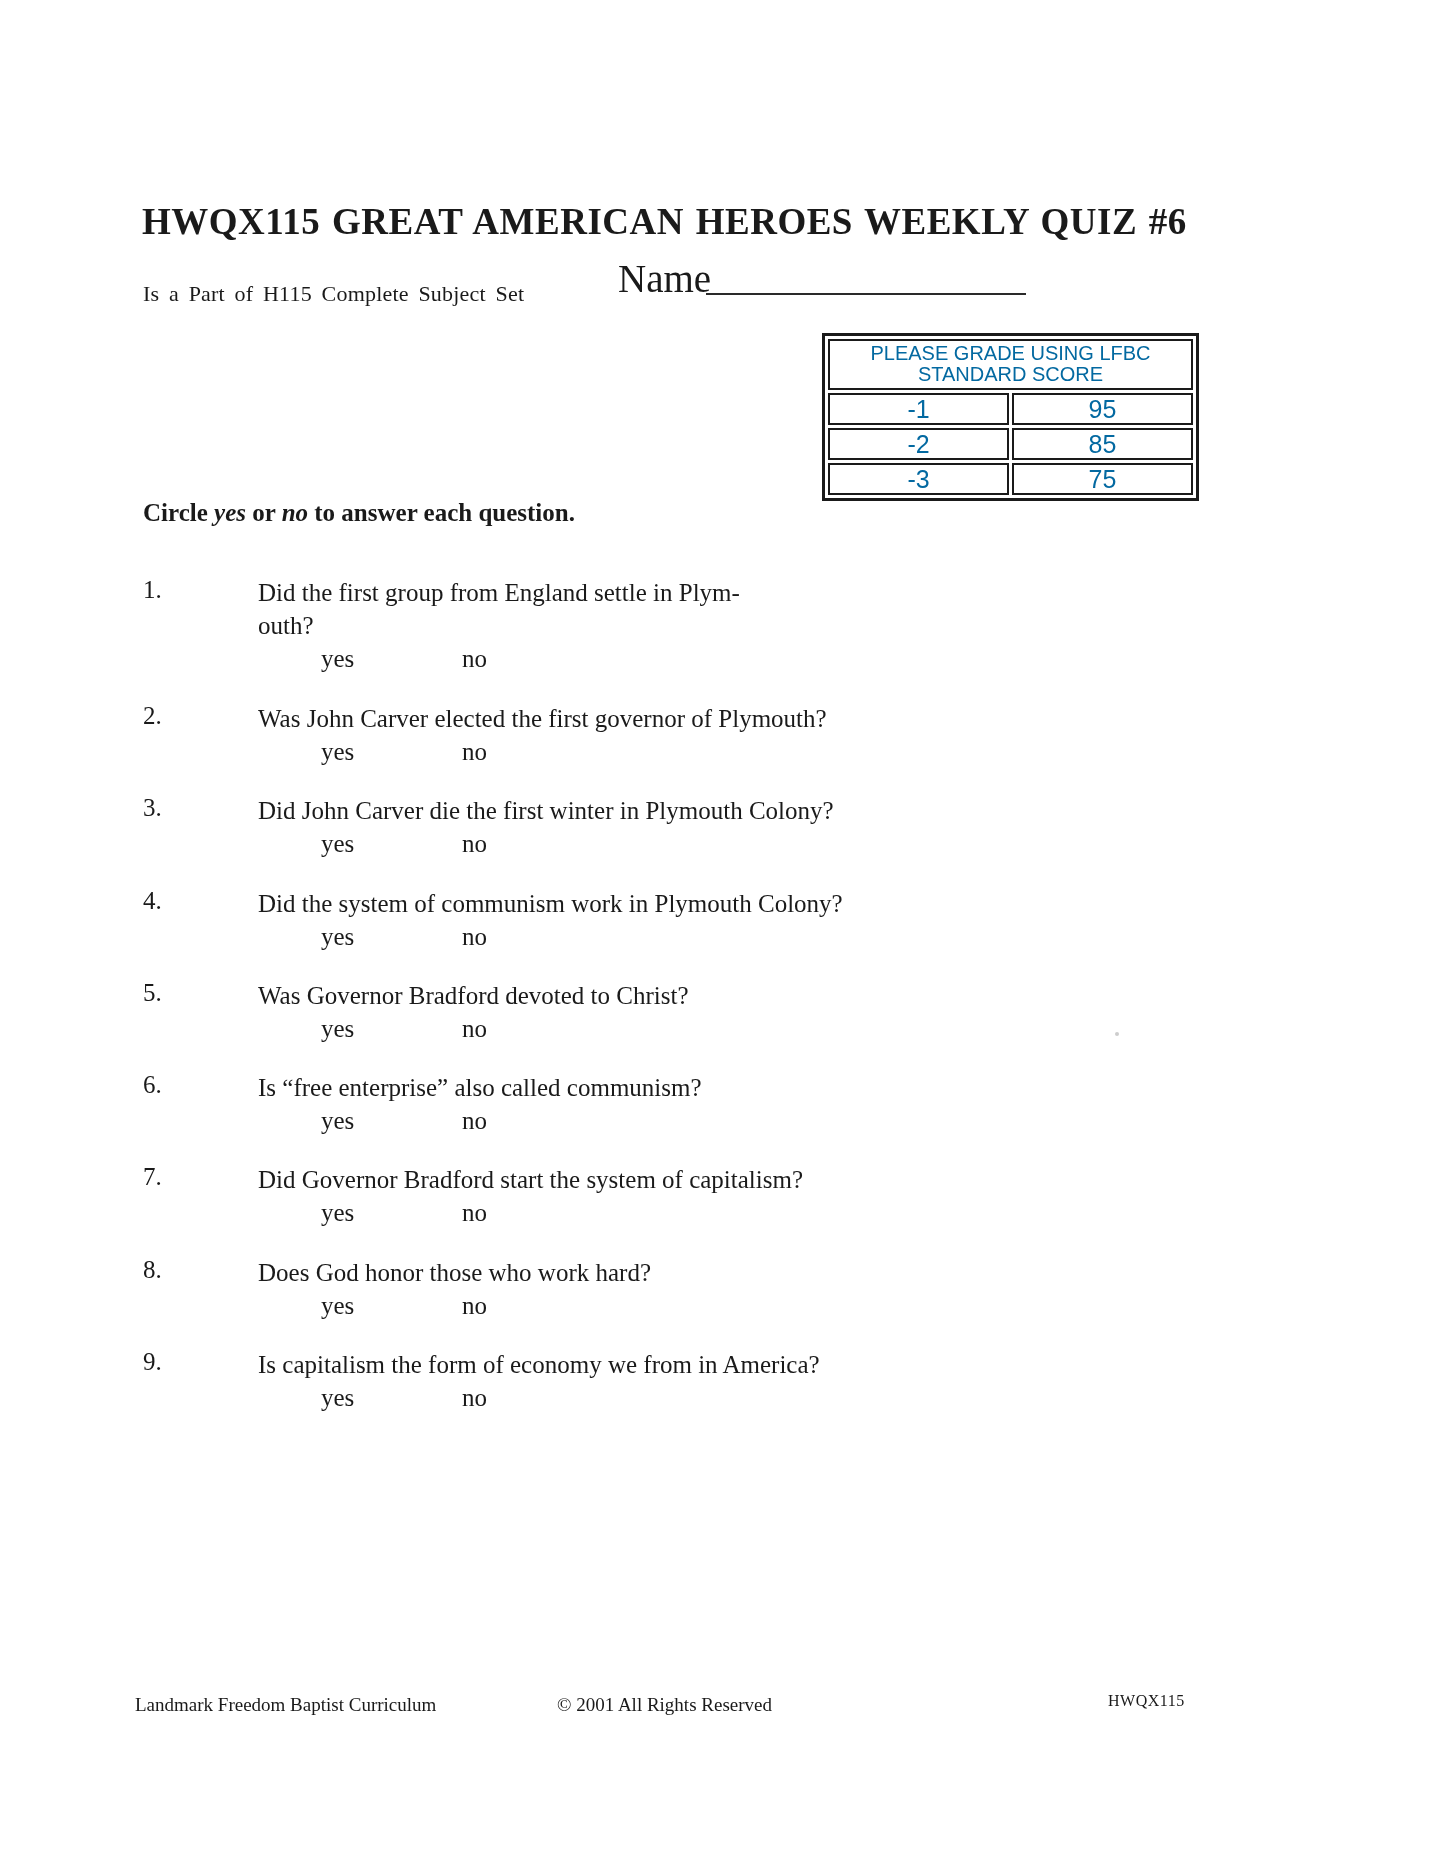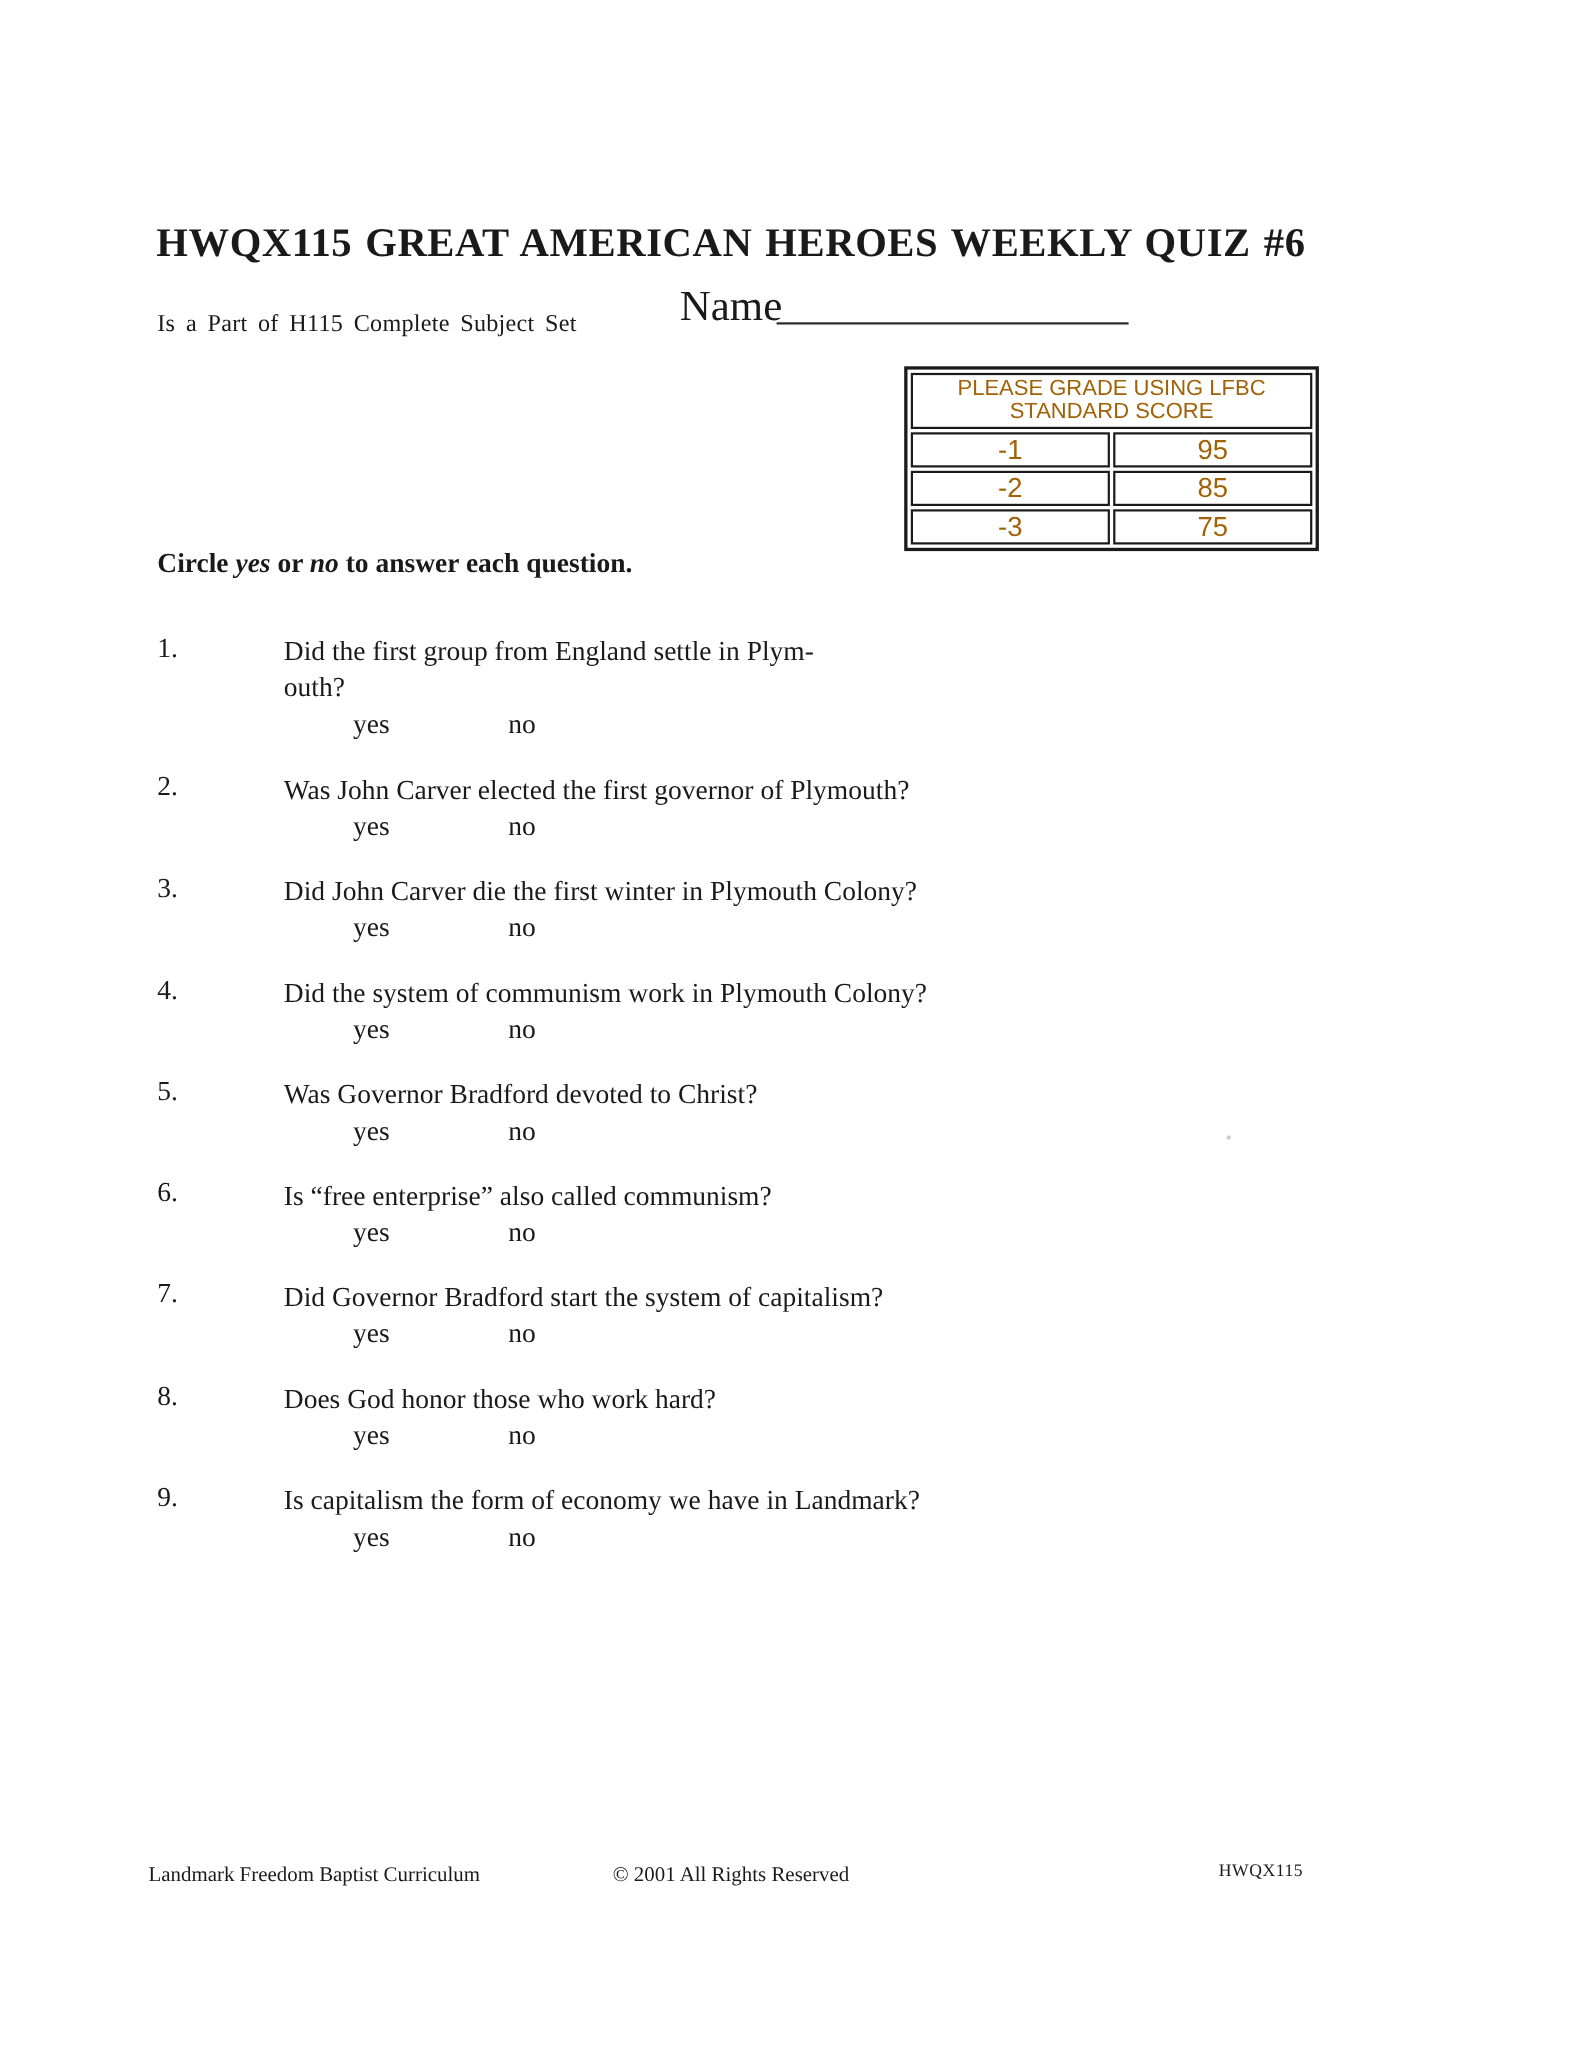--- a/index.html
+++ b/index.html
@@ -17,21 +17,21 @@
     left:143px;top:265px;font-size:22px;word-spacing:4px;letter-spacing:0.2px;white-space:nowrap;margin-top:16px;
   }
   .name-label{left:618px;top:256px;font-size:39px;white-space:nowrap;}
   .name-line{left:706px;top:293px;width:320px;height:2px;background:#2a2a2a;}
 
   
   .score-table{
     left:822px;top:333px;width:377px;
     border-collapse:separate;border-spacing:3px;
     border:3px solid #1a1a1a;
-    font-family:"Liberation Sans", sans-serif;color:#a16207;
+    font-family:"Liberation Sans", sans-serif;color:#0369a1;
     table-layout:fixed;
   }
   .score-table td{border:2px solid #1a1a1a;text-align:center;padding:0;}
   .score-table .hdr{font-size:20px;line-height:21px;padding:2px 0 3px 0;}
   .score-table .score-cell{font-size:25px;height:28px;line-height:26px;}
   .score-table .note{font-size:12.5px;font-weight:bold;line-height:14.5px;padding:2px 0 3px 0;}
 
   .instruction{left:143px;top:499px;font-size:25px;font-weight:bold;white-space:nowrap;}
   .instruction .it{font-style:italic;}
 
@@ -135,20 +135,20 @@
 
 <div>
   <span class="q-num" style="top:1256px">8.</span>
   <div class="q-text" style="top:1256px">Does God honor those who work hard?</div>
   <span class="yes-opt" style="top:1292px">yes</span>
   <span class="no-opt" style="top:1292px">no</span>
 </div>
 
 <div>
   <span class="q-num" style="top:1348px">9.</span>
-  <div class="q-text" style="top:1348px">Is capitalism the form of economy we have in Landmark?</div>
+  <div class="q-text" style="top:1348px">Is capitalism the form of economy we from in America?</div>
   <span class="yes-opt" style="top:1384px">yes</span>
   <span class="no-opt" style="top:1384px">no</span>
 </div>
 
 <div class="abs footer-left">Landmark Freedom Baptist Curriculum</div>
 <div class="abs footer-center">© 2001 All Rights Reserved</div>
 <div class="abs footer-right">HWQX115</div>
 
 </body></html>

